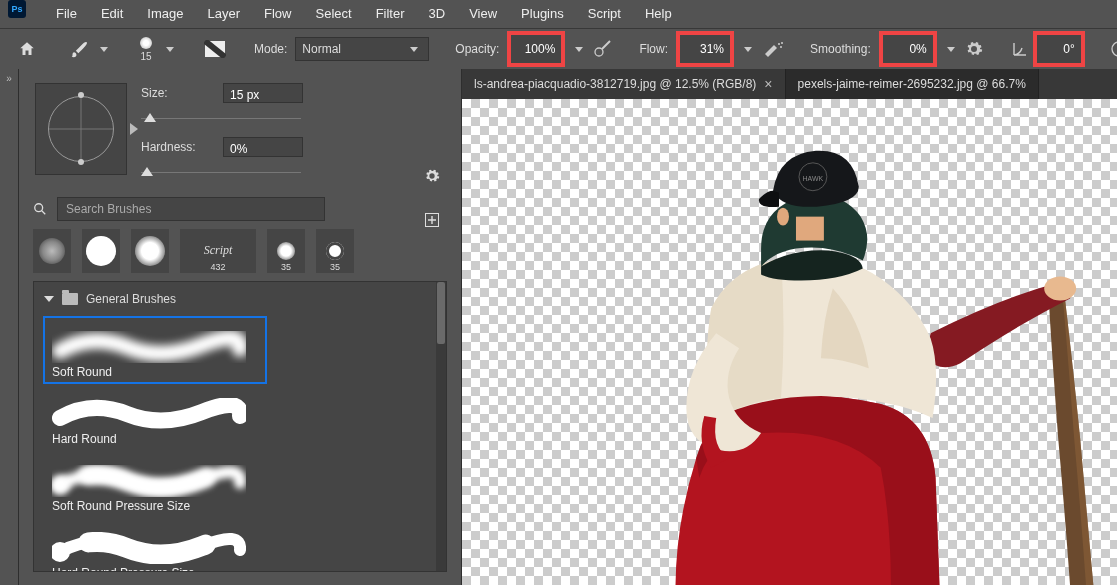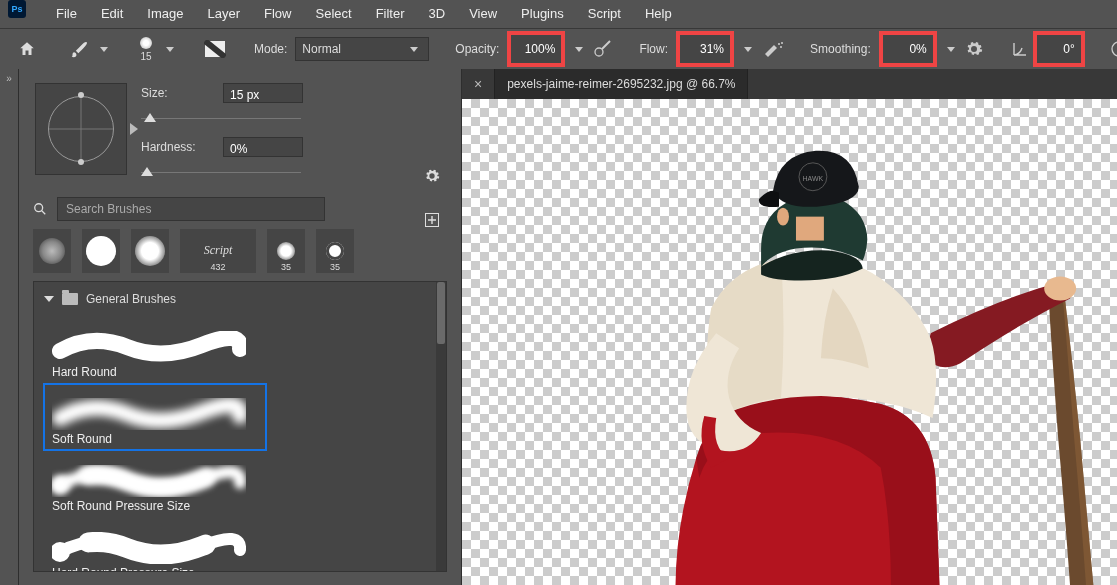--- a/index.html
+++ b/index.html
@@ -266,31 +266,31 @@
     </div>
 
     <div class="bp-treewrap">
       <div class="bp-treewrap-inner">
         <div class="folder-hdr">
           <div class="caret"></div>
           <div class="folder-icon"></div>
           <span>General Brushes</span>
         </div>
         <div class="brush-list" id="brush-list">
+            <div class="brush-item sel">
+              <svg width="194" height="32" viewBox="0 0 194 32" class="wave">
+                <path d="M8 20 Q 40 2, 75 16 T 150 14 T 188 18" fill="none" stroke="#fff" stroke-width="16" stroke-linecap="round" filter="blur(4px)"></path>
+              </svg>
+              <div class="brush-name">Soft Round</div>
+            </div>
             <div class="brush-item">
               <svg width="194" height="32" viewBox="0 0 194 32" class="wave">
                 <path d="M8 20 Q 40 2, 75 16 T 150 14 T 188 18" fill="none" stroke="#fff" stroke-width="16" stroke-linecap="round"></path>
               </svg>
               <div class="brush-name">Hard Round</div>
-            </div>
-            <div class="brush-item sel">
-              <svg width="194" height="32" viewBox="0 0 194 32" class="wave">
-                <path d="M8 20 Q 40 2, 75 16 T 150 14 T 188 18" fill="none" stroke="#fff" stroke-width="16" stroke-linecap="round" filter="blur(4px)"></path>
-              </svg>
-              <div class="brush-name">Soft Round</div>
             </div>
             <div class="brush-item">
               <svg width="194" height="32" viewBox="0 0 194 32" class="wave">
                 <path d="M8 20 Q 40 2, 75 16 T 150 14 T 188 18" fill="none" stroke="#fff" stroke-width="12" stroke-linecap="round" filter="blur(3px)"></path>
                 <path d="M8 20 Q 40 2, 75 16 T 150 14 T 188 18" fill="none" stroke="#fff" stroke-width="20" stroke-linecap="round" stroke-dasharray="0 30 120 200" filter="blur(3px)"></path>
               </svg>
               <div class="brush-name">Soft Round Pressure Size</div>
             </div>
             <div class="brush-item">
               <svg width="194" height="32" viewBox="0 0 194 32" class="wave">
@@ -303,20 +303,21 @@
       </div>
       <div class="tree-scrollbar">
           <div class="tree-scrollthumb"></div>
         </div>
     </div>
   </div>
 
   <div class="canvas-area">
     <div class="tabs">
       <div class="tab">
+        <span>ls-andrea-piacquadio-3812719.jpg @ 12.5% (RGB/8)</span>
         <span class="tab-close">×</span>
       </div>
       <div class="tab active">
         <span>pexels-jaime-reimer-2695232.jpg @ 66.7%</span>
       </div>
     </div>
     <div class="canvas">
       <div class="checker"></div>
       <svg class="subject" viewBox="0 0 657 517" preserveAspectRatio="none">
 

